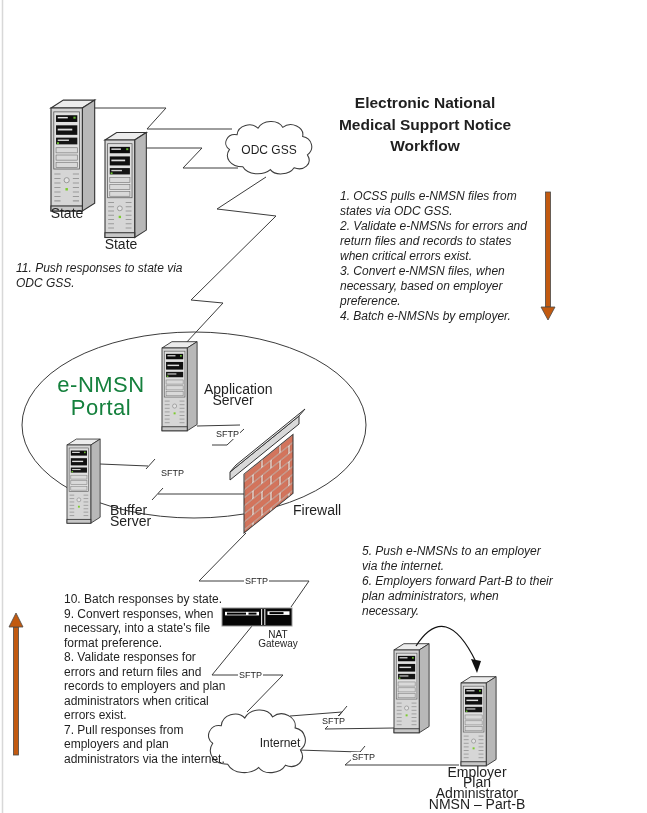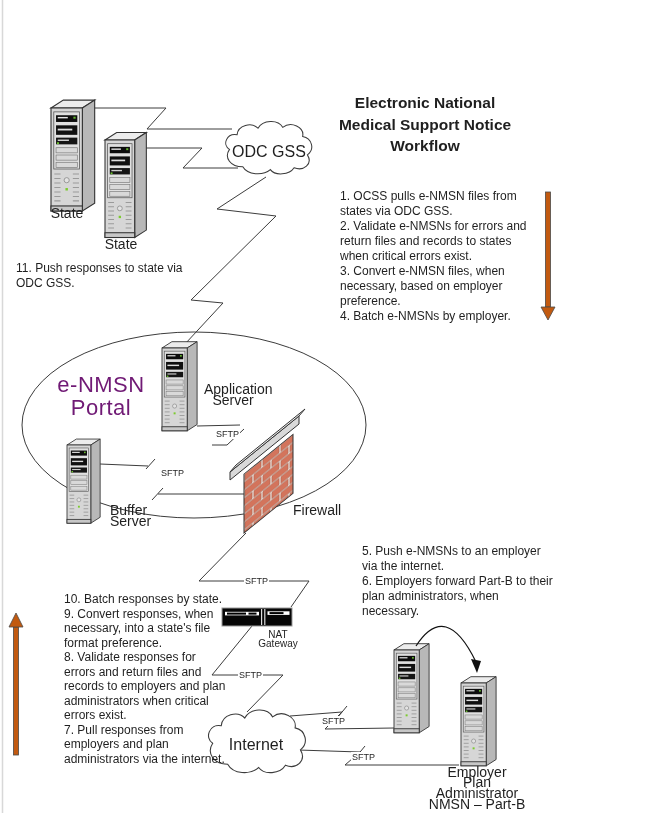--- a/index.html
+++ b/index.html
@@ -1,27 +1,27 @@
 <!DOCTYPE html>
 <html><head>
 <meta charset="utf-8">
 <style>
   html,body{margin:0;padding:0;background:#fff;}
   #stage{position:relative;width:647px;height:813px;background:#fff;overflow:hidden;
          font-family:"Liberation Sans", sans-serif;color:#1f1f1f;}
   #shapes{position:absolute;left:0;top:0;width:647px;height:813px;}
   .txt{position:absolute;white-space:pre-line;}
   .title{font-size:15.5px;font-weight:bold;line-height:21.5px;text-align:center;}
-  .steps{font-size:12px;line-height:15px;}
+  .steps{font-size:12px;line-height:15px;font-style:italic;}
   .steps-tight{font-size:12px;line-height:14.5px;margin-left:36px;}
   .nodelabel{font-size:14px;line-height:11px;text-align:center;}
   .natlabel{font-size:10px;line-height:9.8px;text-align:center;}
-  .cloudlabel{font-size:16px;text-align:center;}
+  .cloudlabel{font-size:12px;text-align:center;}
   .sftp{position:absolute;font-size:9px;background:#fff;padding:0 1px;line-height:10px;}
-  .portal{font-size:22px;line-height:23px;text-align:center;color:#701a75;letter-spacing:.5px;}
+  .portal{font-size:22px;line-height:23px;text-align:center;color:#15803d;letter-spacing:.5px;}
 </style>
 </head>
 <body>
 
 <div id="stage">
 
 <svg id="shapes" viewBox="0 0 647 813" xmlns="http://www.w3.org/2000/svg">
   <defs>
     <pattern id="bricks" width="18" height="16" patternUnits="userSpaceOnUse">
       <rect width="18" height="16" fill="#F2EDE9"></rect>
@@ -168,21 +168,21 @@
 <div class="txt nodelabel" style="left:41px;top:207.5px;width:52px;">State</div>
 <div class="txt nodelabel" style="left:95px;top:238.5px;width:52px;">State</div>
 <div class="txt nodelabel" style="left:204px;top:384px;width:58px;">Application
 Server</div>
 <div class="txt nodelabel" style="left:110px;top:505px;width:50px;text-align:left;">Buffer
 Server</div>
 <div class="txt nodelabel" style="left:293px;top:504.5px;width:46px;text-align:left;">Firewall</div>
 <div class="txt natlabel" style="left:248px;top:629.5px;width:60px;">NAT
 Gateway</div>
 <div class="txt cloudlabel" style="left:229px;top:142.5px;width:80px;">ODC GSS</div>
-<div class="txt cloudlabel" style="left:212px;top:735.5px;width:88px;">Internet</div>
+<div class="txt cloudlabel" style="left:212px;top:735.5px;width:88px;padding-left:24px;">Internet</div>
 <div class="txt nodelabel" style="left:425px;top:766.5px;width:104px;line-height:10.8px;">Employer
 Plan Administrator
 NMSN – Part-B</div>
 
 <span class="sftp" style="left:215px;top:429px;">SFTP</span>
 <span class="sftp" style="left:160px;top:468px;">SFTP</span>
 <span class="sftp" style="left:244px;top:575.5px;">SFTP</span>
 <span class="sftp" style="left:238px;top:669.5px;">SFTP</span>
 <span class="sftp" style="left:321px;top:716px;">SFTP</span>
 <span class="sftp" style="left:351px;top:752px;">SFTP</span>

